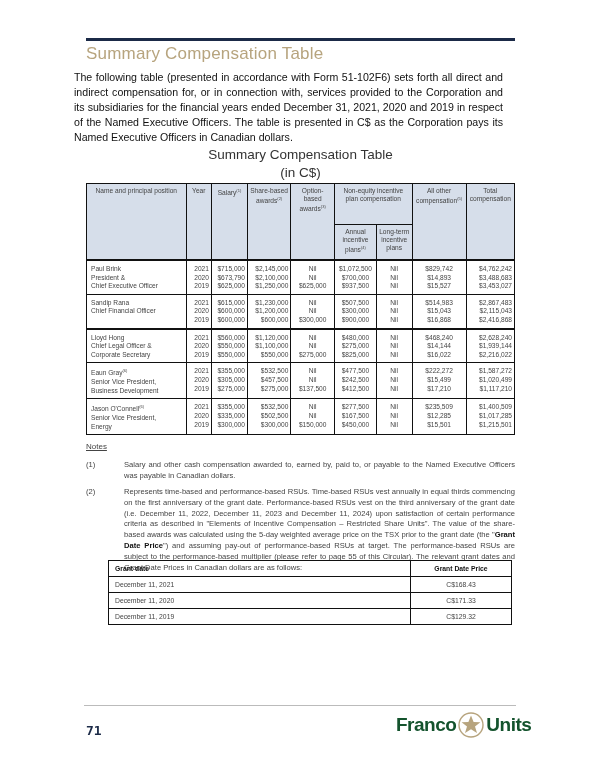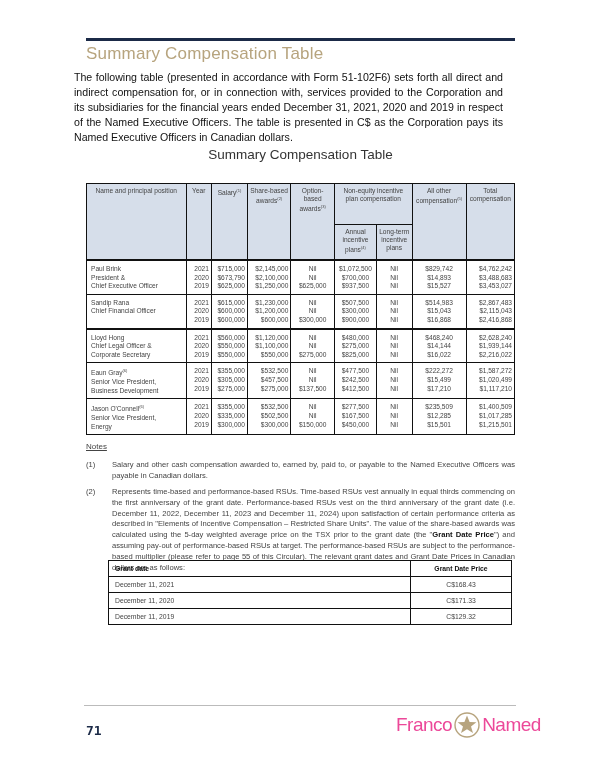--- a/index.html
+++ b/index.html
@@ -15,40 +15,41 @@
   table.comp tbody.group td { border-top: 1px solid #111; border-bottom: 1px solid #111; padding-top: 4px; padding-bottom: 3px; }
   table.comp tbody.group.thick td { border-top: 2px solid #111; }
   .c-name { width: 100px; text-align: left; padding-left: 4px !important; }
   .c-year { width: 22px; text-align: right; }
   .c-num { text-align: right; }
   .c-mid { text-align: center; }
   .line { display: block; white-space: nowrap; }
   .notes-head { position: absolute; left: 86px; top: 442px; font-size: 8px; color: #444; text-decoration: underline; }
   .note { position: absolute; left: 86px; width: 429px; font-size: 7.6px; line-height: 10.8px; color: #444; }
   .note .num { position: absolute; left: 0; top: 0; }
-  .note .txt { margin-left: 26px; text-align: justify; display: block; }
+  .note .txt { margin-left: 38px; text-align: justify; display: block; }
   .note b { color: #111; }
   table.grant { position: absolute; left: 108px; top: 560px; width: 404px; border-collapse: collapse; font-size: 6.8px; color: #444; }
   table.grant th { text-align: left; font-weight: bold; color: #111; border: 1px solid #111; padding: 4px 6px; }
   table.grant th.r, table.grant td.r { text-align: center; width: 88px; }
   table.grant td { border: 1px solid #111; padding: 4px 6px; }
   .foot-rule { position: absolute; left: 84px; top: 705px; width: 432px; height: 1px; background: #bbb; }
   .page-num { position: absolute; left: 86px; top: 723px; font-size: 13px; font-weight: bold; color: #1b2a47; font-family: "DejaVu Sans Mono", monospace; }
-  .logo { position: absolute; left: 396px; top: 712px; display: flex; align-items: center; font-size: 19px; font-weight: normal; color: #ec4899; letter-spacing: -0.5px; }
+  .logo { position: absolute; left: 396px; top: 712px; display: flex; align-items: center; font-size: 19px; font-weight: bold; color: #14532d; letter-spacing: -0.5px; }
   .logo .star { width: 26px; height: 26px; margin: 0 2px; }
 </style>
 </head>
 <body>
 
 <div class="top-rule"></div>
 <div class="section-title">Summary Compensation Table</div>
 <div class="intro">The following table (presented in accordance with Form 51-102F6) sets forth all direct and indirect compensation for, or in connection with, services provided to the Corporation and its subsidiaries for the financial years ended December 31, 2021, 2020 and 2019 in respect of the Named Executive Officers. The table is presented in C$ as the Corporation pays its Named Executive Officers in Canadian dollars.</div>
 
 <div class="table-title">
   <div>Summary Compensation Table</div>
+  <div>(in C$)</div>
 </div>
 
 <table class="comp">
   <thead>
     <tr>
       <th rowspan="2" style="width:100px"><span>Name and principal position</span></th>
       <th rowspan="2" style="width:22px"><span>Year</span></th>
       <th rowspan="2" style="width:32px"><span>Salary</span><sup>(1)</sup></th>
       <th rowspan="2" style="width:40px"><span>Share-based awards</span><sup>(2)</sup></th>
       <th rowspan="2" style="width:42px"><span>Option-based awards</span><sup>(3)</sup></th>
@@ -349,14 +350,14 @@
 </table>
 
 <div class="foot-rule"></div>
 <div class="page-num">71</div>
 <div class="logo">
   <span>Franco</span>
   <svg class="star" viewBox="0 0 26 26">
     <circle cx="13" cy="13" r="12" fill="#ffffff" stroke="#b7a47e" stroke-width="1.4"></circle>
     <polygon points="13,3.5 15.6,10 22.4,10.2 17,14.4 19,21 13,17.2 7,21 9,14.4 3.6,10.2 10.4,10" fill="#b7a47e"></polygon>
   </svg>
-  <span>Named</span>
+  <span>Units</span>
 </div>
 
 </body></html>

